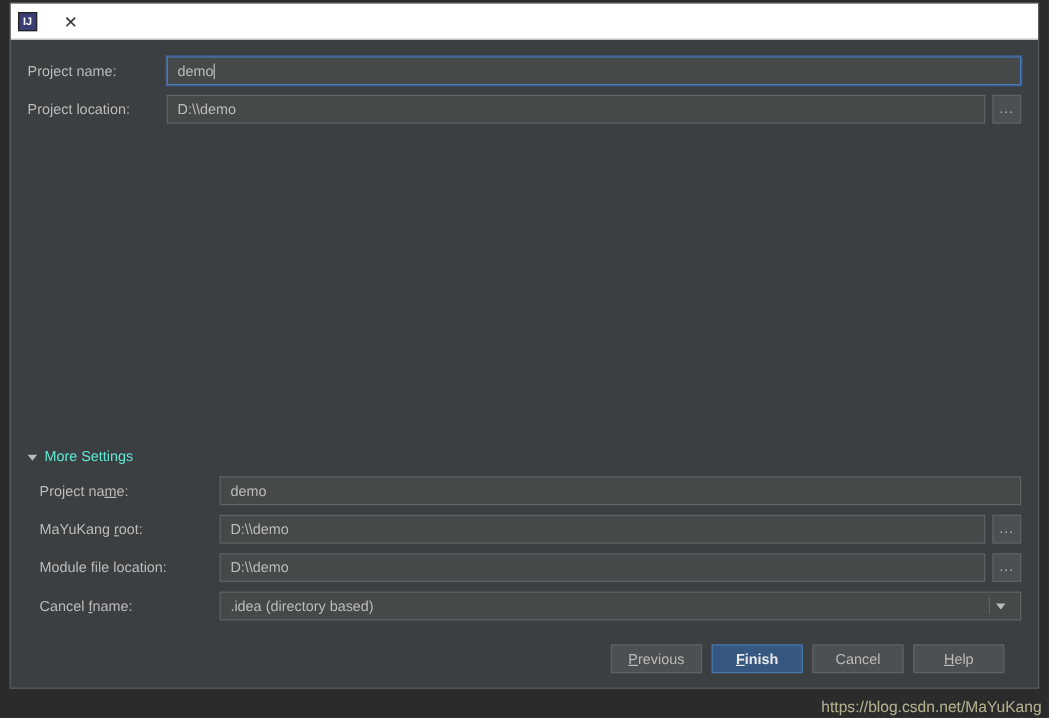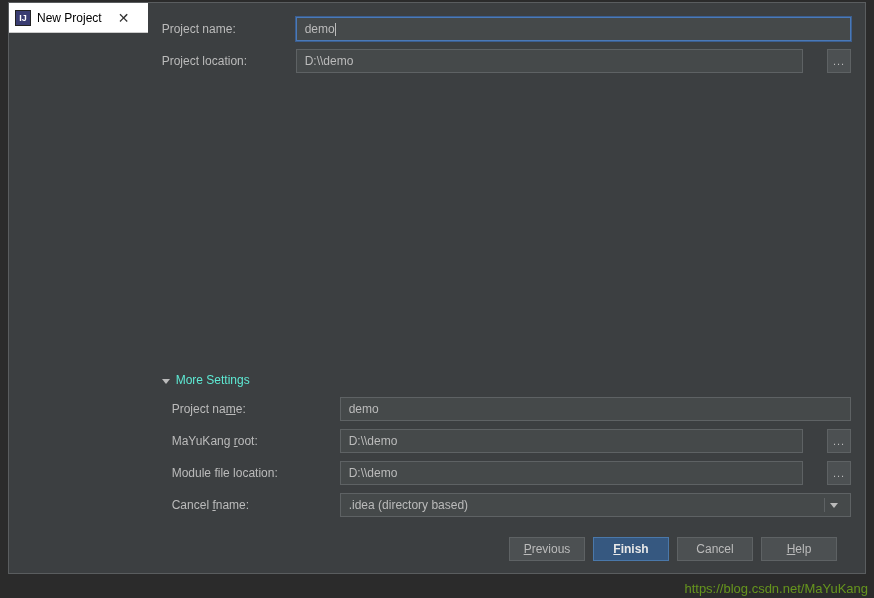--- a/index.html
+++ b/index.html
@@ -12,21 +12,21 @@
   overflow: hidden;
   position: relative;
 }
 .dialog {
   position: absolute;
   left: 8px; top: 2px;
   width: 858px; height: 572px;
   background: #3c3f41;
   border: 1px solid #5a5d5f;
   display: flex;
-  flex-direction: row;
+  flex-direction: column;
 }
 .titlebar {
   height: 30px;
   background: #ffffff;
   color: #000;
   display: flex;
   align-items: center;
   padding: 0 2px 0 6px;
   border-bottom: 1px solid #ccc;
 }
@@ -52,21 +52,20 @@
   flex: 1;
   padding: 14px 14px 0 14px;
   display: flex;
   flex-direction: column;
   position: relative;
 }
 .row {
   display: flex;
   align-items: center;
   margin-bottom: 8px;
-  gap: 18px;
 }
 .row .label {
   width: 96px;
   color: #bbbbbb;
   font-size: 12px;
 }
 .row .label .mn { text-decoration: underline; }
 .row input, .row .inputlike, .row .selectlike {
   flex: 1;
   background: #45494a;
@@ -147,35 +146,34 @@
 .btn .mn { text-decoration: underline; }
 .btn.primary {
   background:#365880;
   border:1px solid #4a78aa;
   color:#e8e8e8;
   font-weight:bold;
 }
 .watermark {
   position:absolute;
   right:6px; bottom:2px;
-  color:#84cc16;
+  color:#fef9c3;
   font-size:13px;
   opacity:0.65;
   font-family: Arial, sans-serif;
   pointer-events:none;
 }
 </style>
 </head>
 <body>
 
 <div class="dialog">
 
   <div class="titlebar">
     <div class="icon">IJ</div>
-    <div class="title">New Project</div>
     <div class="close">✕</div>
   </div>
 
   <div class="content">
 
     <div class="row">
       <div class="label"><span>Project name:</span></div>
       <div class="inputlike focused" style="border:1px solid #4a79b8;box-shadow:0 0 0 1px #3b5e8f;"><span>demo</span><span class="caret"></span></div>
     </div>
 

